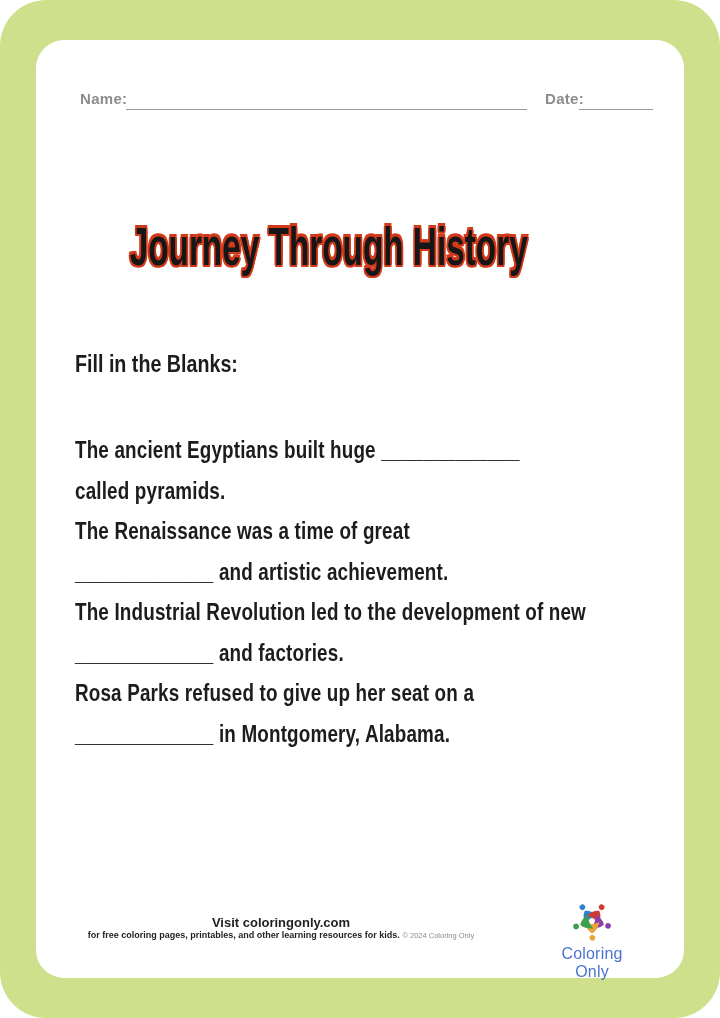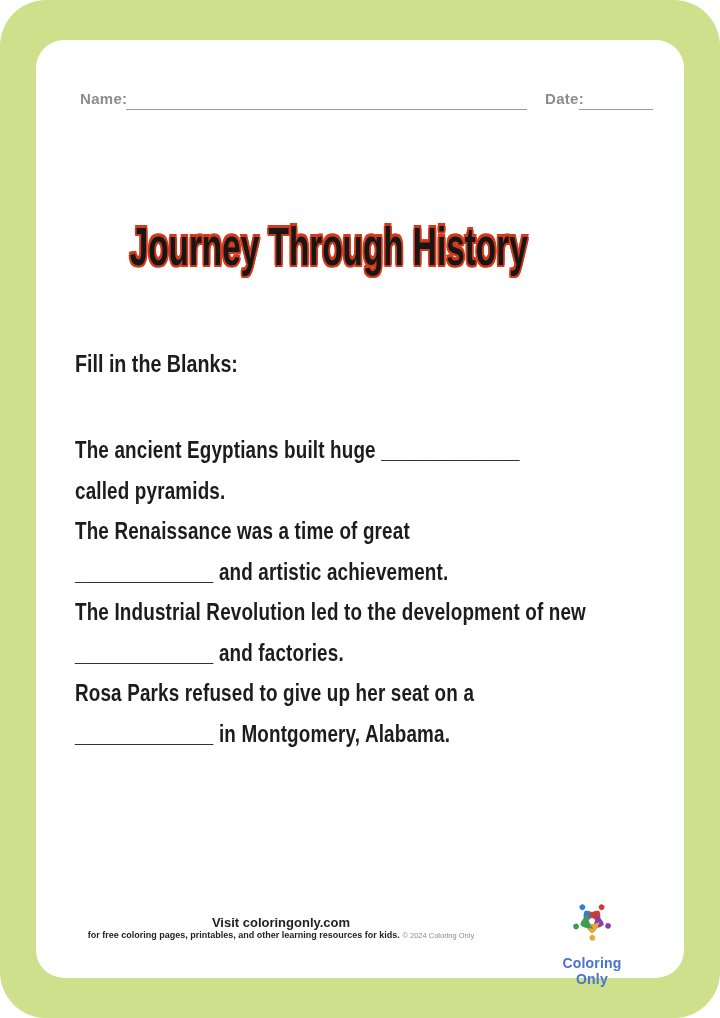--- a/index.html
+++ b/index.html
@@ -39,21 +39,21 @@
              white-space:nowrap; letter-spacing:.2px; }
 
   
   .footer-text { position:absolute; left:20px; width:450px; top:876px; text-align:center; }
   .visit-line { font-size:13px; font-weight:700; color:#222222; line-height:14px; }
   .info-line  { font-size:9px; font-weight:700; color:#222222; line-height:10px;text-align:center; }
   .copyright  { font-size:7.5px; font-weight:400; color:#8a8a8a; }
 
   .logo { position:absolute; left:514px; top:858px; width:84px; text-align:center; }
   .logo-star { display:block; margin:0 auto; }
-  .logo-text { display:block; margin-top:11px; font-size:14px; font-weight:700;
+  .logo-text { display:block; margin-top:1px; font-size:16px; font-weight:400;
                color:#4a73cf; letter-spacing:.2px; }
 </style>
 </head>
 <body>
 
 <div class="page">
   <div class="green-border"></div>
   <div class="card">
 
     <span class="hdr-label name-label">Name:</span>

